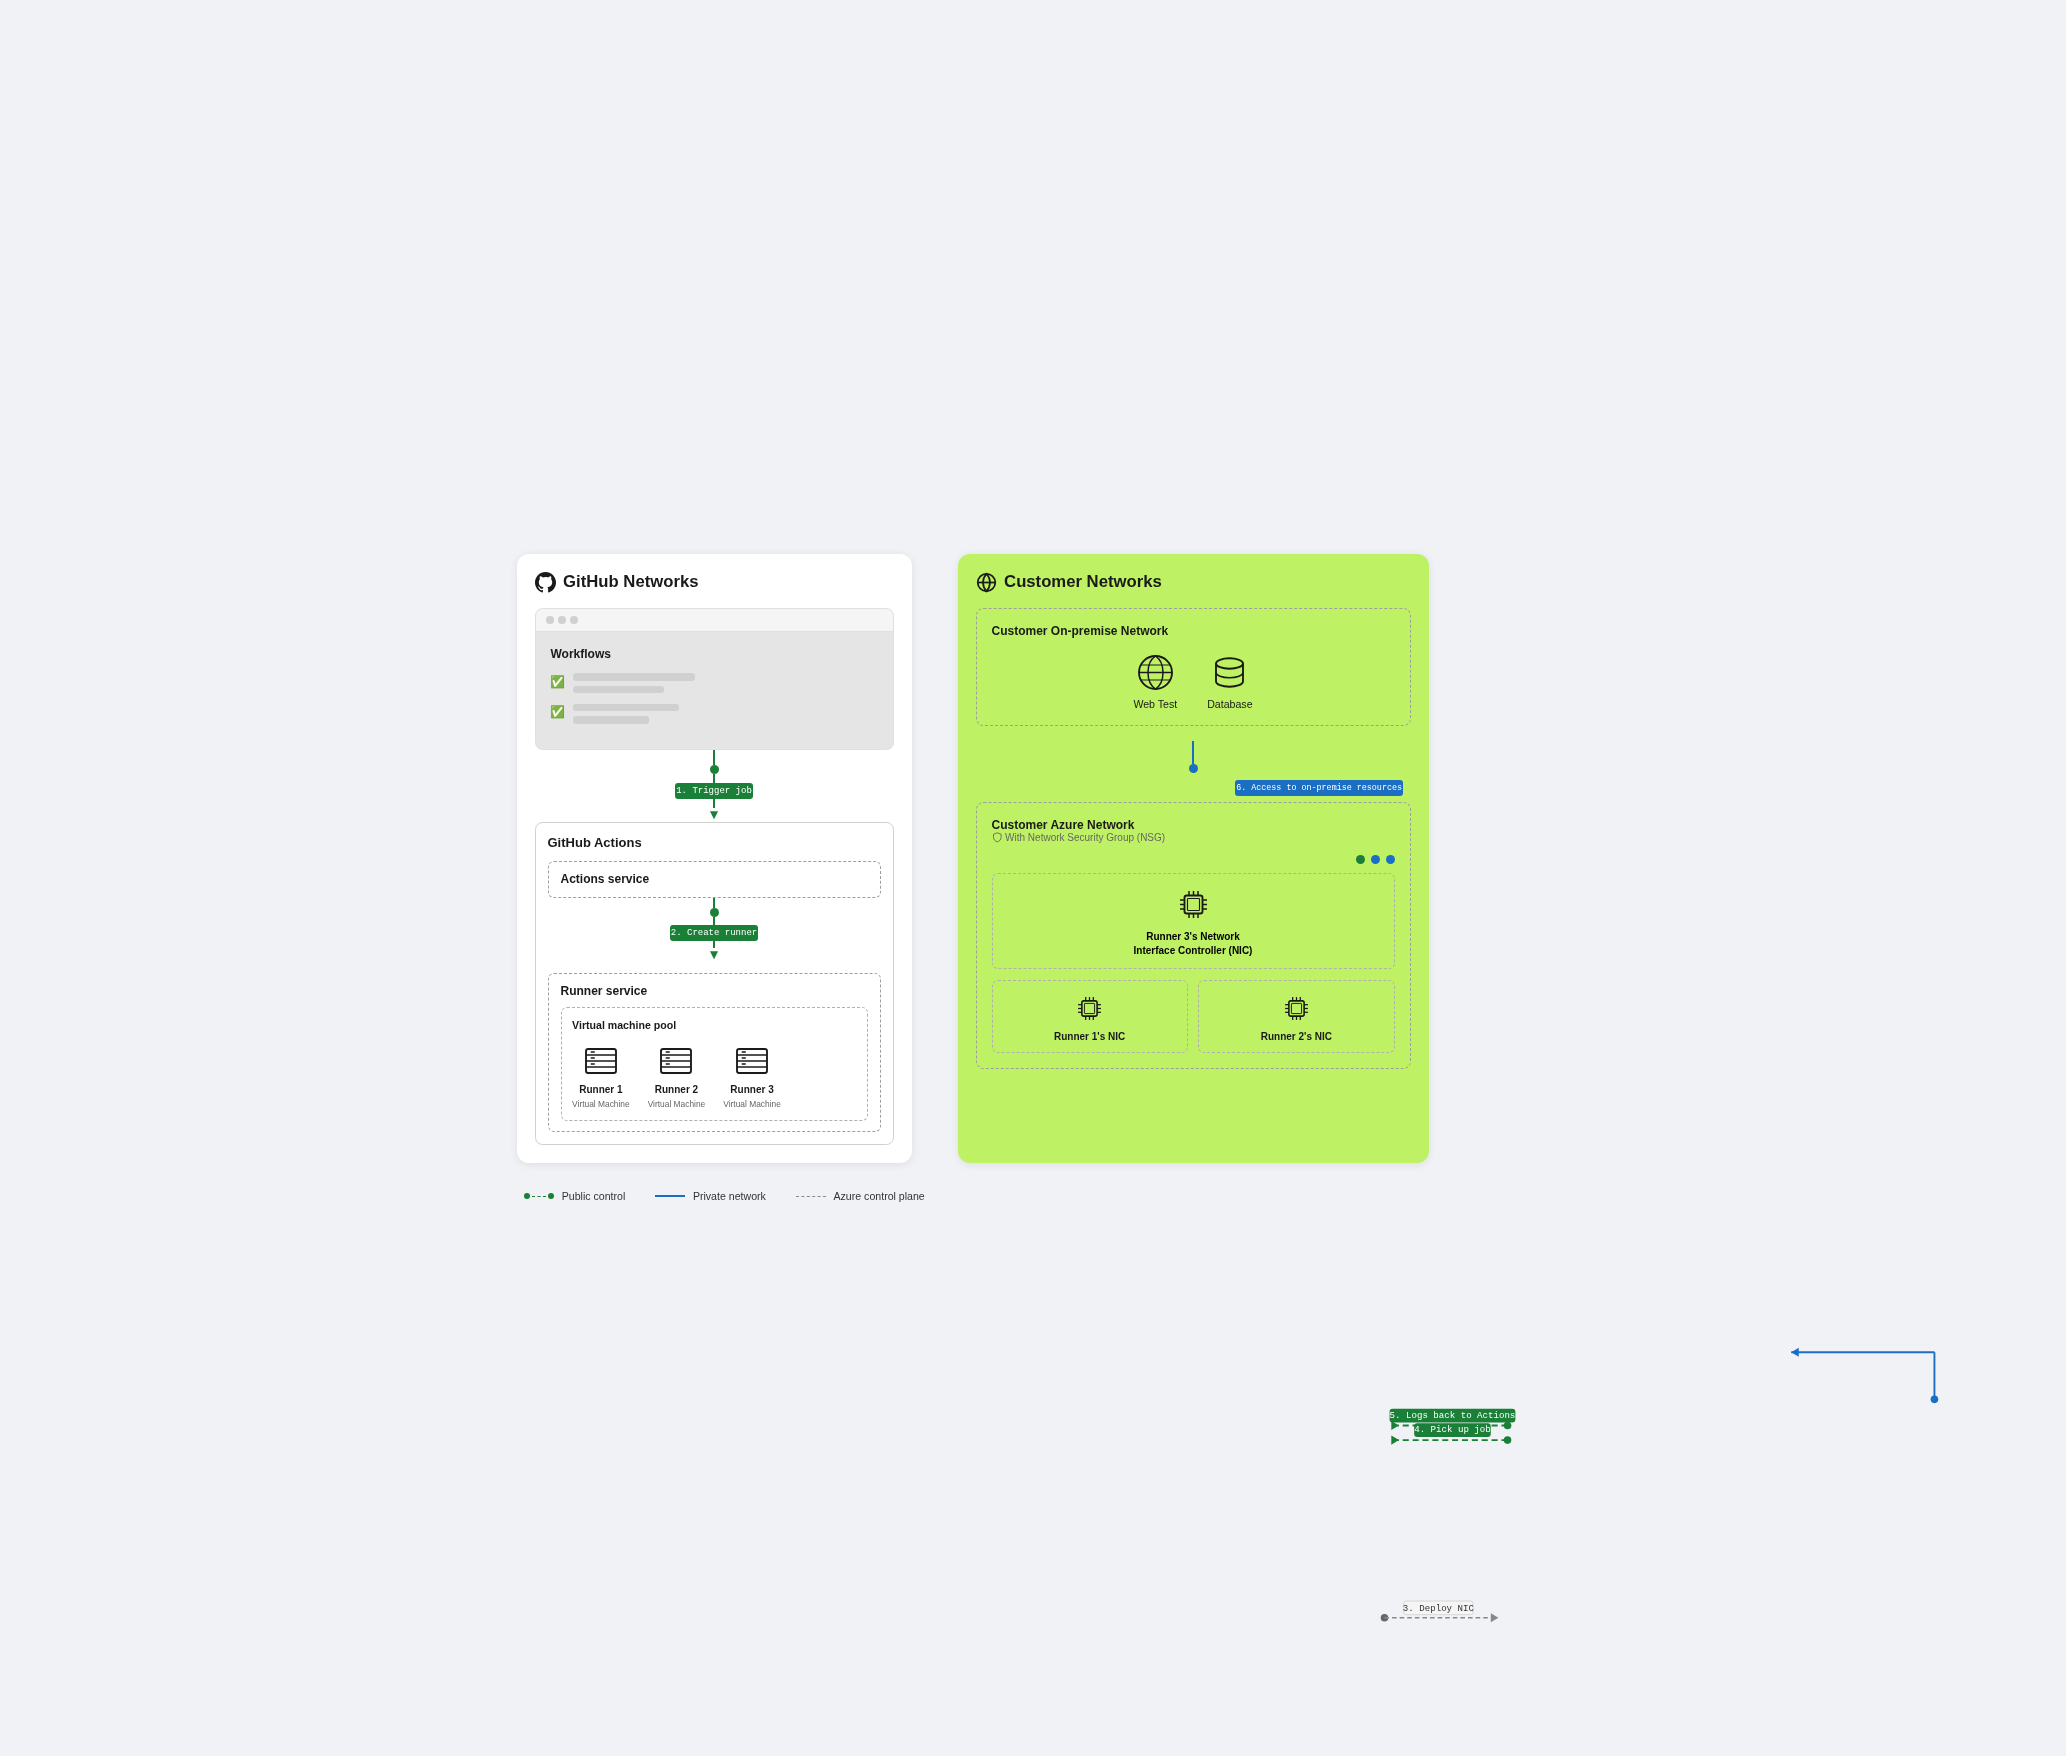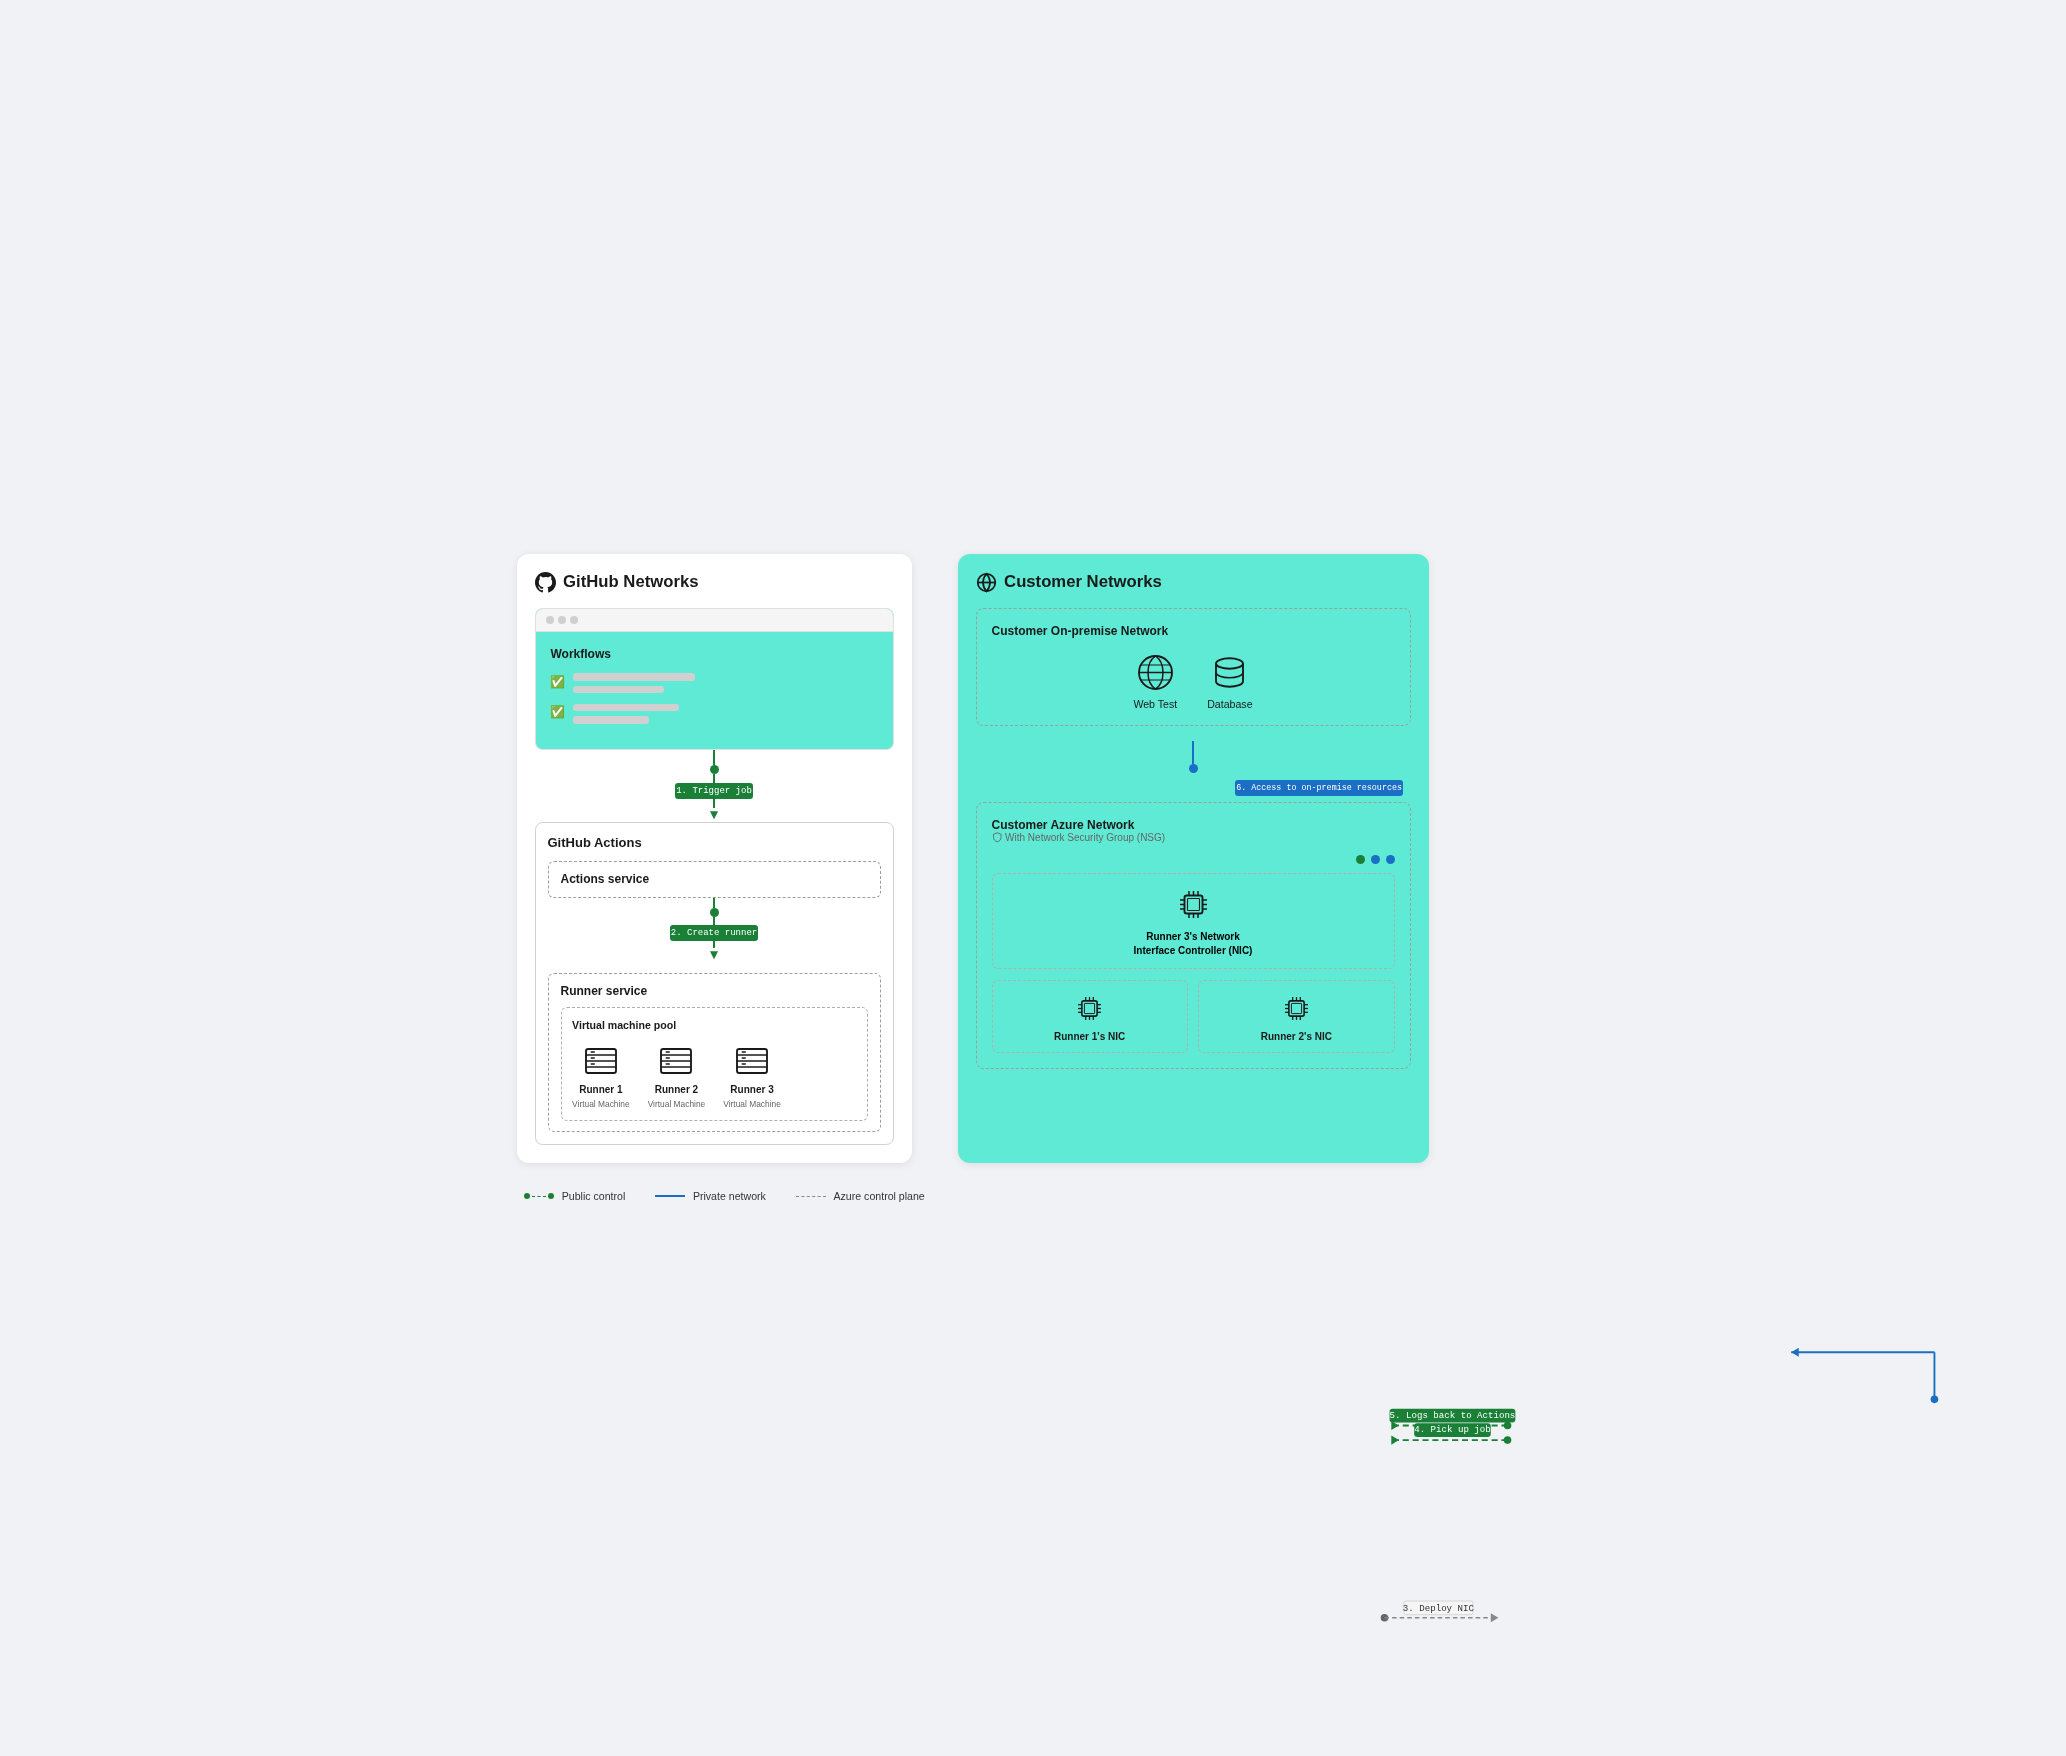--- a/index.html
+++ b/index.html
@@ -42,21 +42,21 @@
       width: 21px;
       height: 21px;
     }
     .globe-icon {
       width: 21px;
       height: 21px;
     }
 
     
     .browser-mockup {
-      background: #5eead4;
+      background: #e5e5e5;
       border: 1.1px solid #e0e0e0;
       border-radius: 7.6px;
       overflow: hidden;
       margin-bottom: 0;
     }
     .browser-bar {
       background: #f5f5f5;
       padding: 7.6px 10.6px;
       display: flex;
       gap: 4.6px;
@@ -182,21 +182,21 @@
       font-weight: 600;
       color: #1a1a1a;
     }
     .runner-type {
       font-size: 8.4px;
       color: #666;
     }
 
     
     .customer-networks {
-      background: #5eead4;
+      background: #bef264;
       border-radius: 12px;
       padding: 18px;
       width: 471px;
       box-shadow: 0 1.5px 9px rgba(0,0,0,0.08);
       position: relative;
     }
 
     .on-premise-box {
       border: 1.1px dashed #9e9e9e;
       border-radius: 7.6px;

